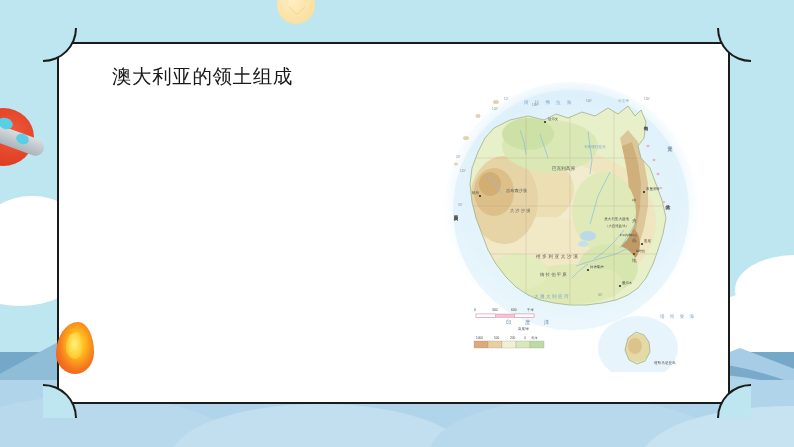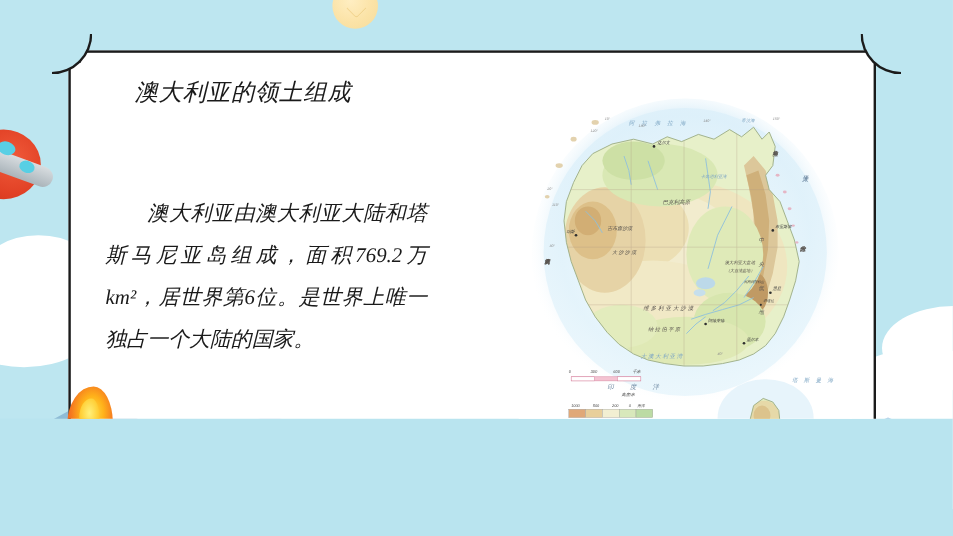--- a/index.html
+++ b/index.html
@@ -2,21 +2,21 @@
 <html><head>
 <meta charset="utf-8">
 <style>
   html,body{margin:0;padding:0;}
   body{
     width:794px;height:447px;overflow:hidden;
     font-family:"Liberation Serif","DejaVu Serif",serif;
     background:#b9e4ef;
     position:relative;
   }
-  #stage{position:absolute;inset:0;width:794px;height:349px;overflow:hidden;font-style:italic;}
+  #stage{position:absolute;inset:0;width:794px;height:447px;overflow:hidden;}
 
   
   .bg-sky{position:absolute;left:0;top:0;width:794px;height:447px;background:#bde6f0;}
 
   .cloud{position:absolute;background:#ffffff;border-radius:50%;}
   .cloud.c1{left:-16px;top:196px;width:96px;height:64px;}
   .cloud.c2{left:-40px;top:236px;width:120px;height:70px;}
   .cloud.c3{left:735px;top:255px;width:120px;height:70px;}
   .cloud.c4{left:700px;top:290px;width:140px;height:80px;}
 
@@ -134,21 +134,20 @@
   <div class="corner tl"></div>
   <div class="corner tr"></div>
   <div class="corner bl"></div>
   <div class="corner br"></div>
 
   <div class="flame"></div>
   <div class="flame-inner"></div>
 
   <div class="title">澳大利亚的领土组成</div>
 
-  <div class="body-text">澳大利亚由澳大利亚大陆和塔斯马尼亚岛组成，面积769.2万km²，居世界第6位。是世界上唯一独占一个大陆的国家。</div>
 
   <div class="map">
     <svg viewBox="0 0 278 300" xmlns="http://www.w3.org/2000/svg">
       <defs>
         <radialGradient id="glow" cx="50%" cy="46%" r="52%">
           <stop offset="55%" stop-color="#ffffff" stop-opacity="0"></stop>
           <stop offset="78%" stop-color="#cfe9f7" stop-opacity=".75"></stop>
           <stop offset="100%" stop-color="#ffffff" stop-opacity="0"></stop>
         </radialGradient>
         <linearGradient id="seaG" x1="0" y1="0" x2="0" y2="1">

